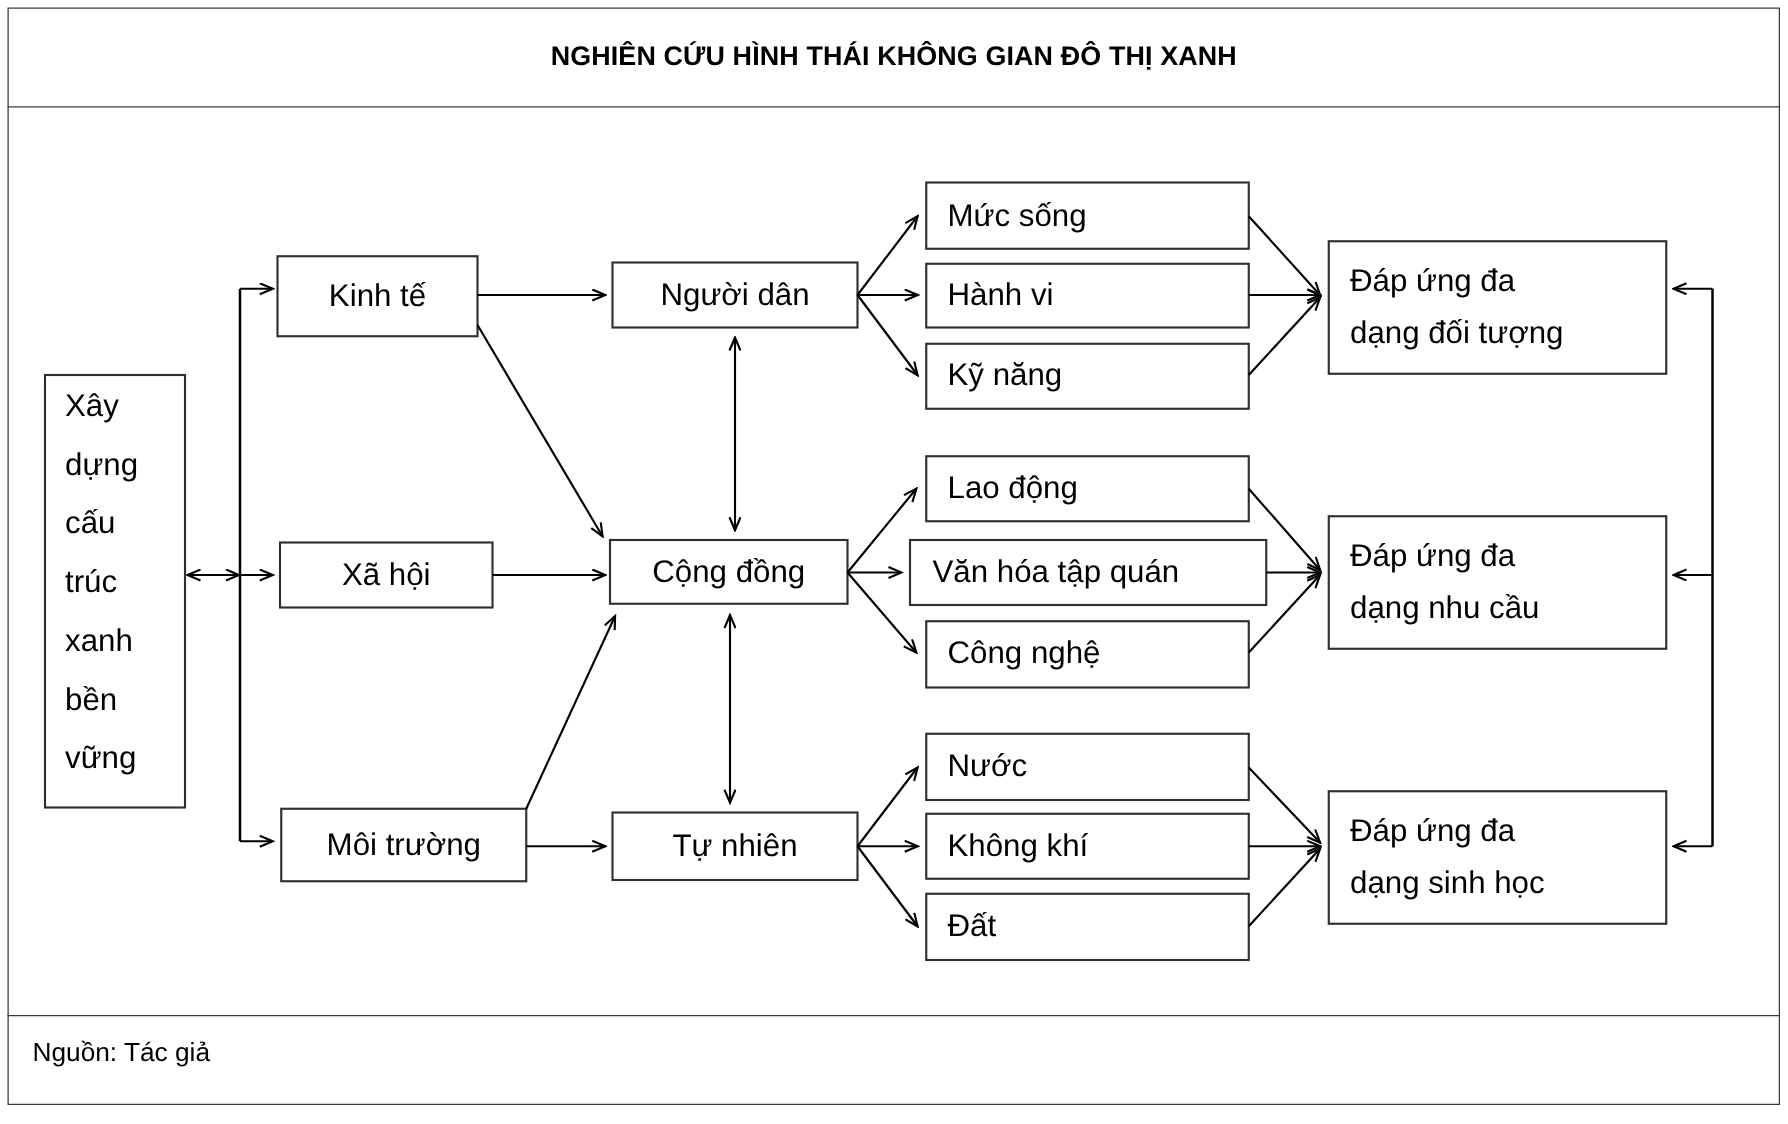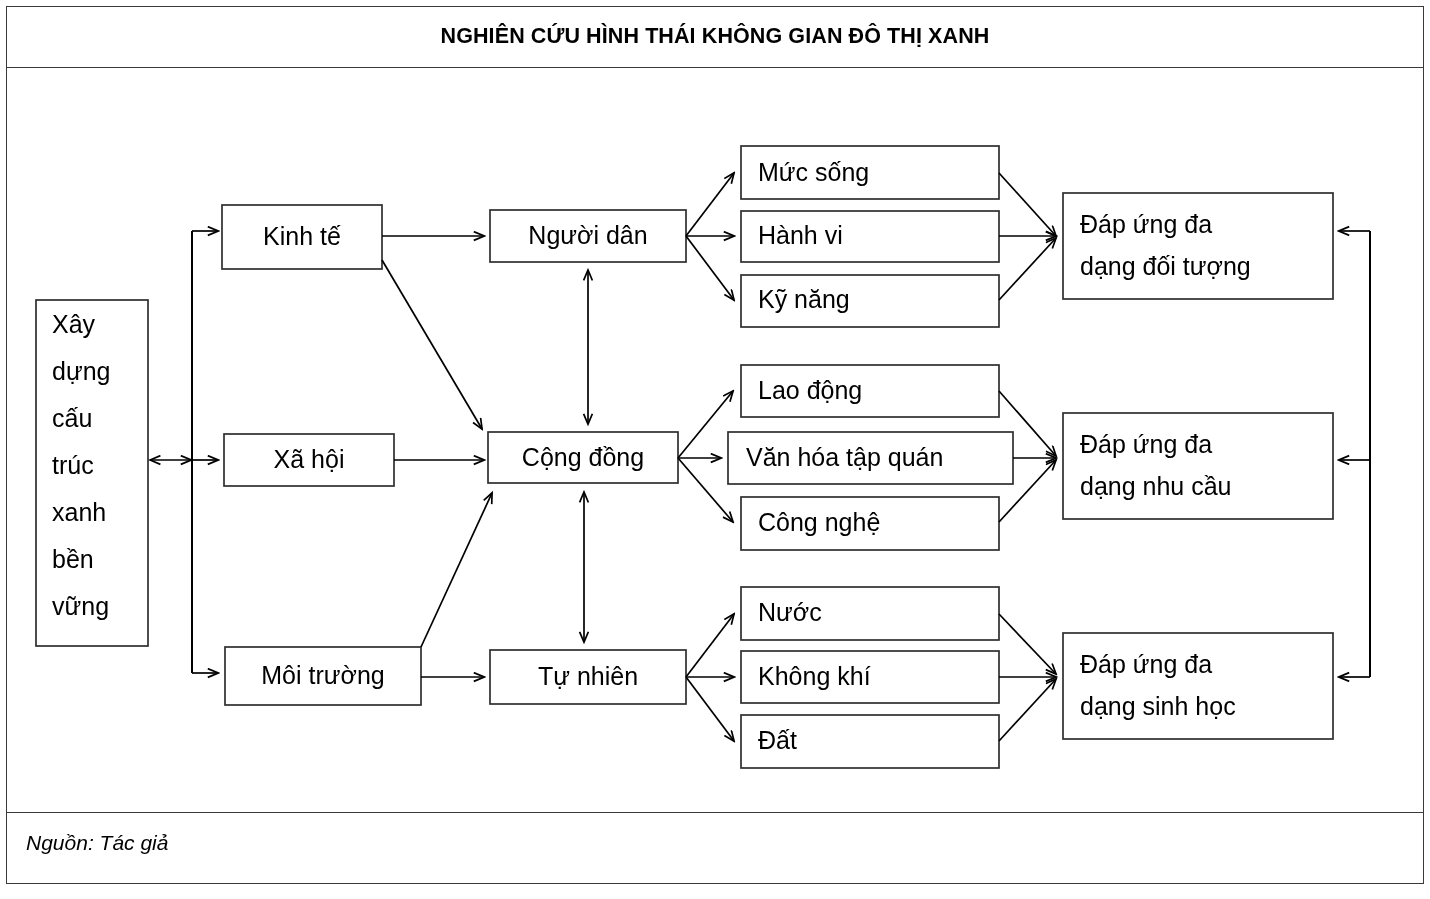--- a/index.html
+++ b/index.html
@@ -27,21 +27,21 @@
     width: 1418px;
     height: 878px;
     border: 1.6px solid #3a3a3a;
     box-sizing: border-box;
   }
   .title-band {
     position: absolute;
     left: 6px;
     top: 6px;
     width: 1418px;
-    height: 62px;
+    height: 80px;
     border-bottom: 1.6px solid #3a3a3a;
     box-sizing: border-box;
     display: flex;
     flex-direction: column;
     align-items: center;
     justify-content: center;
   }
   .title-line {
     font-size: 21.5px;
     font-weight: bold;
@@ -57,21 +57,20 @@
     width: 1418px;
     height: 72px;
     border-top: 1.6px solid #3a3a3a;
     box-sizing: border-box;
   }
   .source-text {
     position: absolute;
     left: 20px;
     top: 18px;
     font-size: 21px;
-    font-style: italic;
     white-space: nowrap;
   }
   .diagram-area {
     position: absolute;
     left: 6px;
     top: 88px;
     width: 1418px;
     height: 724px;
   }
   svg.diagram {

